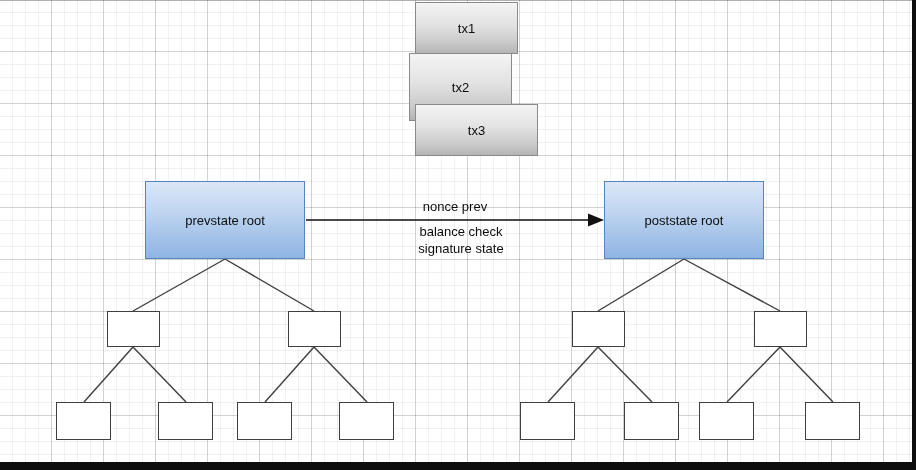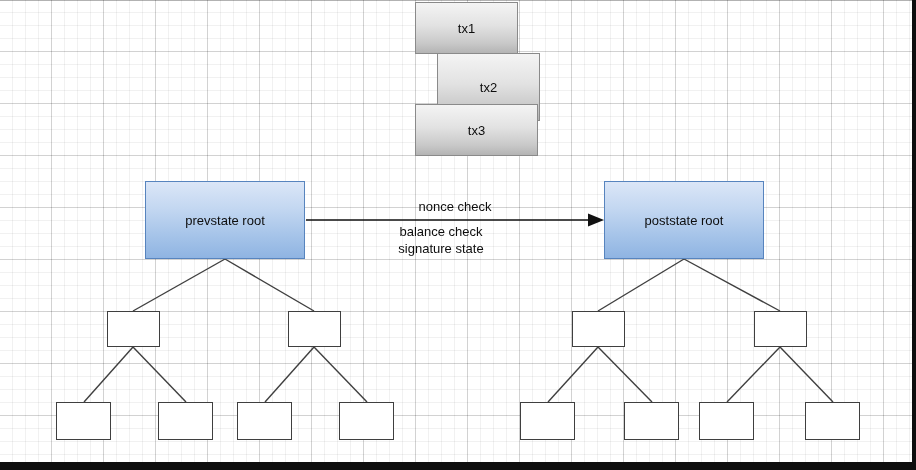--- a/index.html
+++ b/index.html
@@ -116,21 +116,21 @@
 <body>
 
 <div id="canvas">
 
   <div id="grid"></div>
   <div id="edge-topline"></div>
 
   <div class="node tx-box" style="left:415px; top:2px; width:103px; height:52px;">
     <span>tx1</span>
   </div>
-  <div class="node tx-box" style="left:437px; top:53px; width:103px; height:68px;">
+  <div class="node tx-box" style="left:409px; top:53px; width:103px; height:68px;">
     <span>tx2</span>
   </div>
   <div class="node tx-box" style="left:415px; top:104px; width:123px; height:52px;">
     <span>tx3</span>
   </div>
 
   <svg id="links" viewBox="0 0 916 470" width="916" height="470">
     <g stroke="#3f3f3f" stroke-width="1.4" fill="none">
 
       <line x1="225" y1="259" x2="133" y2="311"></line>
@@ -160,23 +160,23 @@
     <span>prev</span>
     <span>state root</span>
   </div>
 
   <div class="node state-box" style="left:604px; top:181px; width:160px; height:78px;">
     <span>post</span>
     <span>state root</span>
   </div>
 
   <div class="arrow-label" style="left:330px; top:198px; width:250px;">
-    <span>nonce check</span>
+    <span>nonce prev</span>
   </div>
-  <div class="arrow-label" style="left:316px; top:223px; width:250px;">
+  <div class="arrow-label" style="left:336px; top:223px; width:250px;">
     <span>balance check</span>
     <span>signature state</span>
   </div>
 
   <div class="node tree-box" style="left:107px; top:311px; width:53px; height:36px;"></div>
   <div class="node tree-box" style="left:288px; top:311px; width:53px; height:36px;"></div>
 
   <div class="node tree-box" style="left:56px; top:402px; width:55px; height:38px;"></div>
   <div class="node tree-box" style="left:158px; top:402px; width:55px; height:38px;"></div>
   <div class="node tree-box" style="left:237px; top:402px; width:55px; height:38px;"></div>

